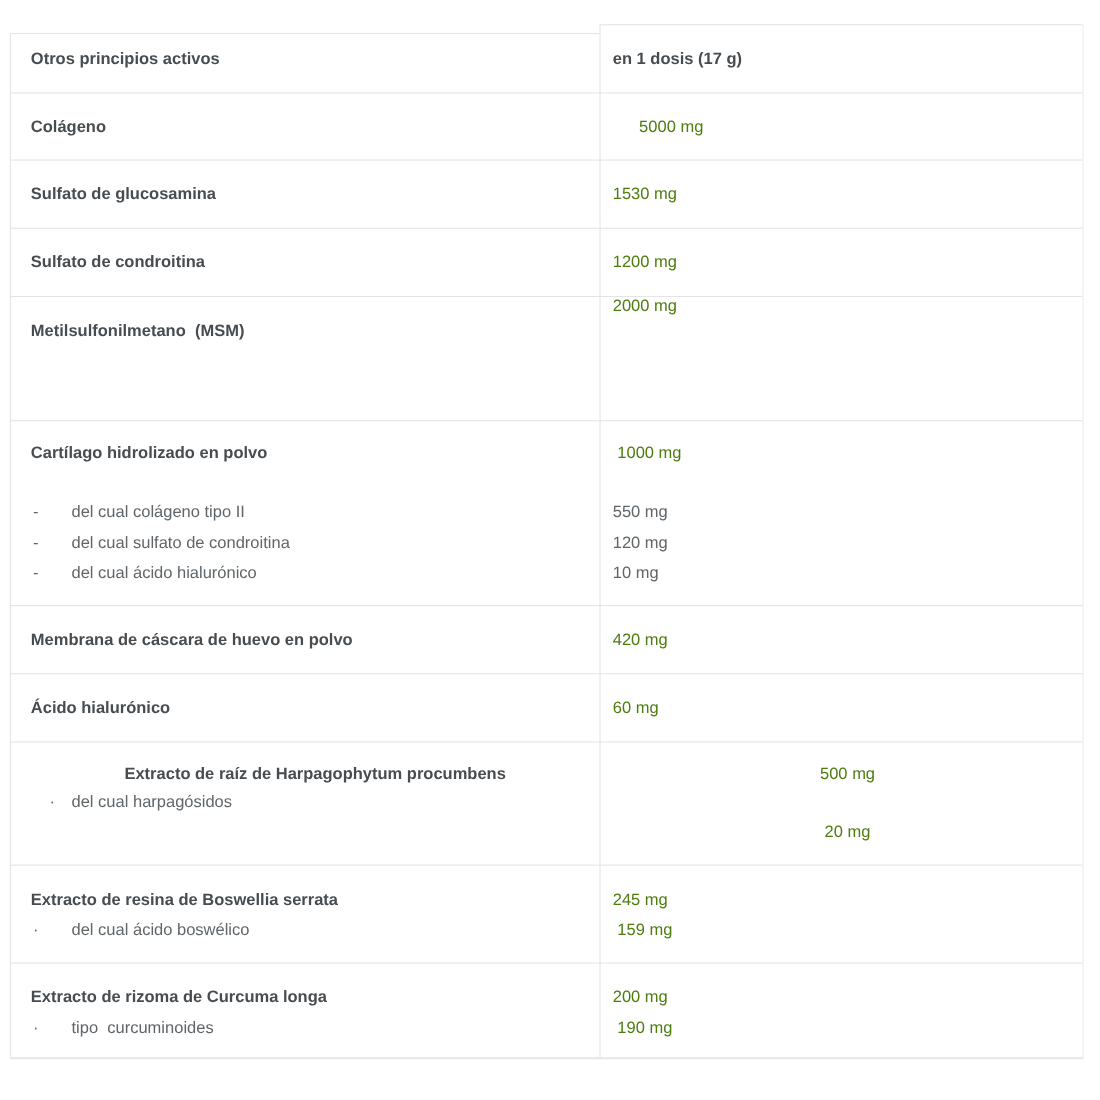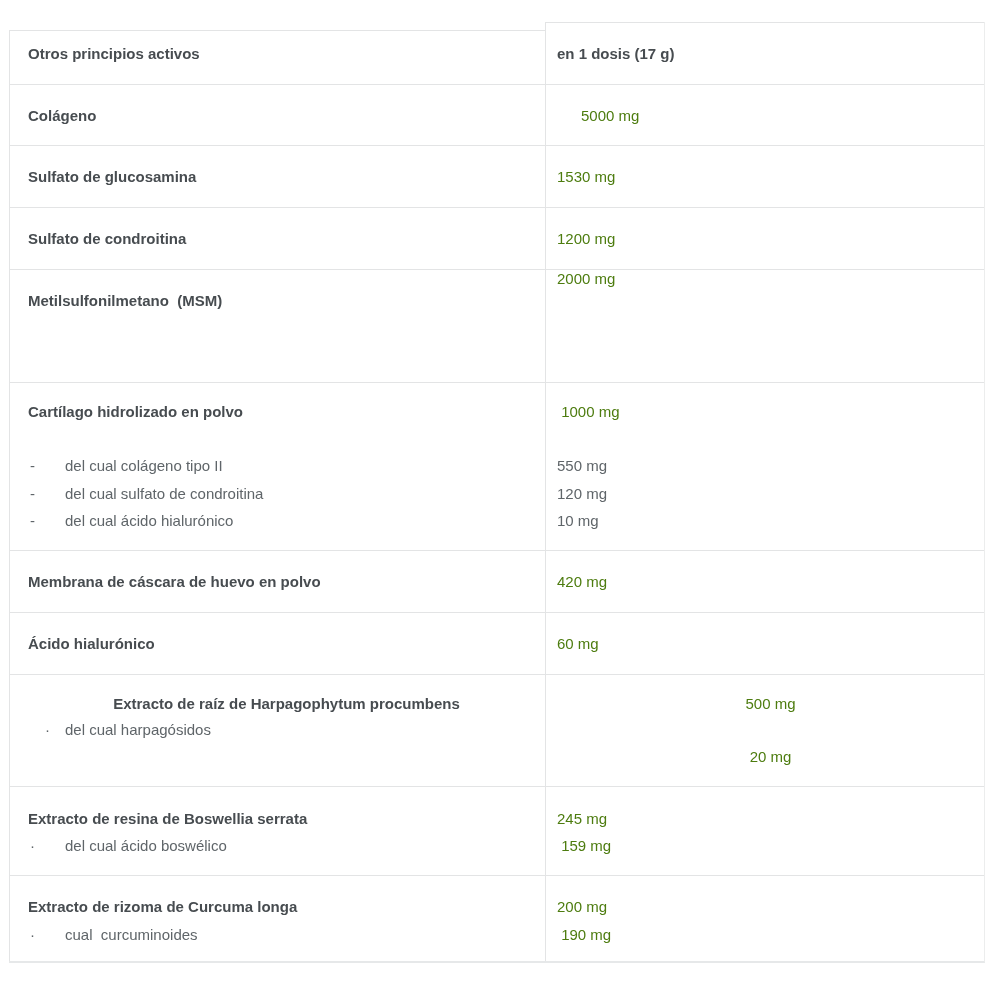--- a/index.html
+++ b/index.html
@@ -166,21 +166,21 @@
       <span class="val v1">245 mg</span>
       <span class="val v2"> 159 mg</span>
     </div>
   </div>
 
   <div class="row row-curcuma">
     <div class="cell">
       <span class="lbl">Extracto de rizoma de Curcuma longa</span>
       <div class="subitem">
         <span class="bullet">·</span>
-        <span class="subtxt">cual  curcuminoides</span>
+        <span class="subtxt">tipo  curcuminoides</span>
       </div>
     </div>
     <div class="cell-val">
       <span class="val v1">200 mg</span>
       <span class="val v2"> 190 mg</span>
     </div>
   </div>
 </div>
 
 </body></html>

